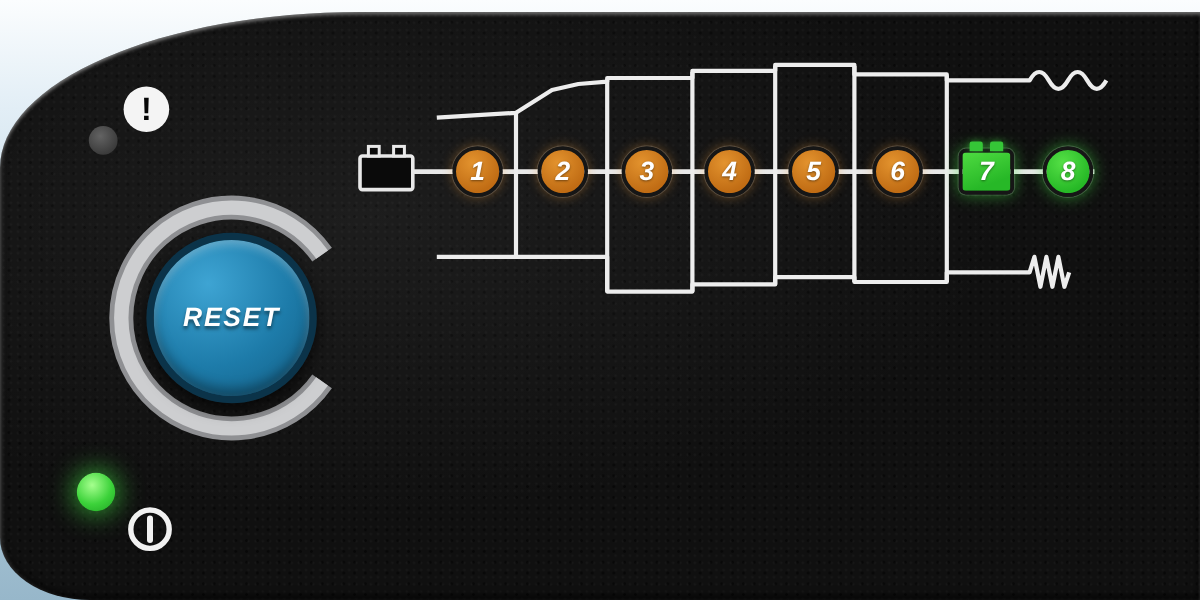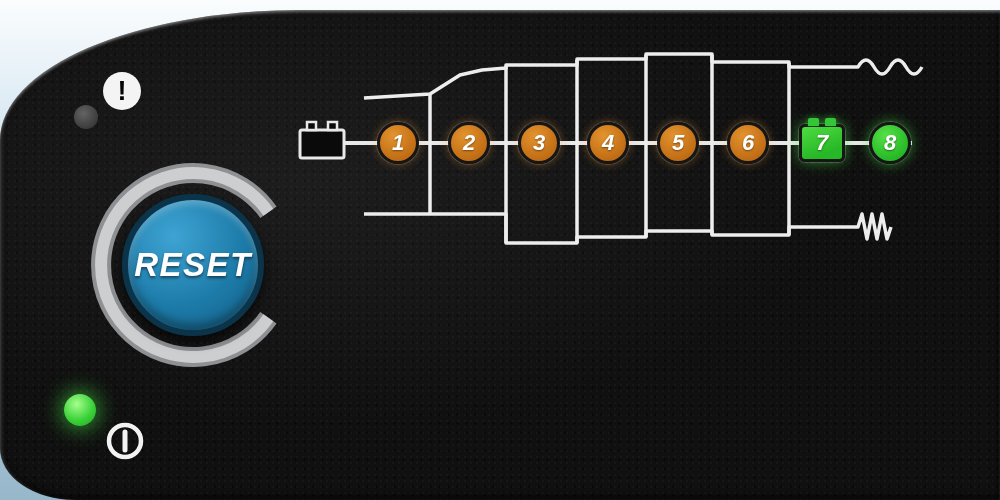--- a/index.html
+++ b/index.html
@@ -42,21 +42,21 @@
     left:80px;top:410px;width:32px;height:32px;margin:-16px 0 0 -16px;
     background:radial-gradient(circle at 40% 32%, #a5ff8e, #3cd23a 55%, #1fa323);
     box-shadow:0 0 20px 4px rgba(70,230,70,0.55);
   }
   
   .reset{
     position:absolute;left:193px;top:265px;width:142px;height:142px;margin:-71px 0 0 -71px;
     border-radius:50%;box-sizing:border-box;border:6px solid #0b3349;
     background:radial-gradient(circle at 35% 28%, #3ea4d3, #1d7ba9 55%, #135d83 100%);
     display:flex;align-items:center;justify-content:center;cursor:pointer;
-    color:#fff;font-style:italic;font-weight:800;font-size:33px;letter-spacing:1.5px;
+    color:#fff;font-style:italic;font-weight:800;font-size:22px;letter-spacing:1.5px;
     text-shadow:0 2px 3px rgba(0,0,0,0.5);
     box-shadow:0 5px 12px rgba(0,0,0,0.7), inset 0 4px 7px rgba(255,255,255,0.28), inset 0 -6px 10px rgba(0,0,0,0.35);
   }
   
   .badge{
     position:absolute;top:143px;width:42px;height:42px;margin:-21px 0 0 -21px;
     box-sizing:border-box;border-radius:50%;border:3px solid #161616;
     display:flex;align-items:center;justify-content:center;
     color:#fff;font-style:italic;font-weight:800;font-size:22px;line-height:1;
     text-shadow:0 1px 2px rgba(0,0,0,0.45);

